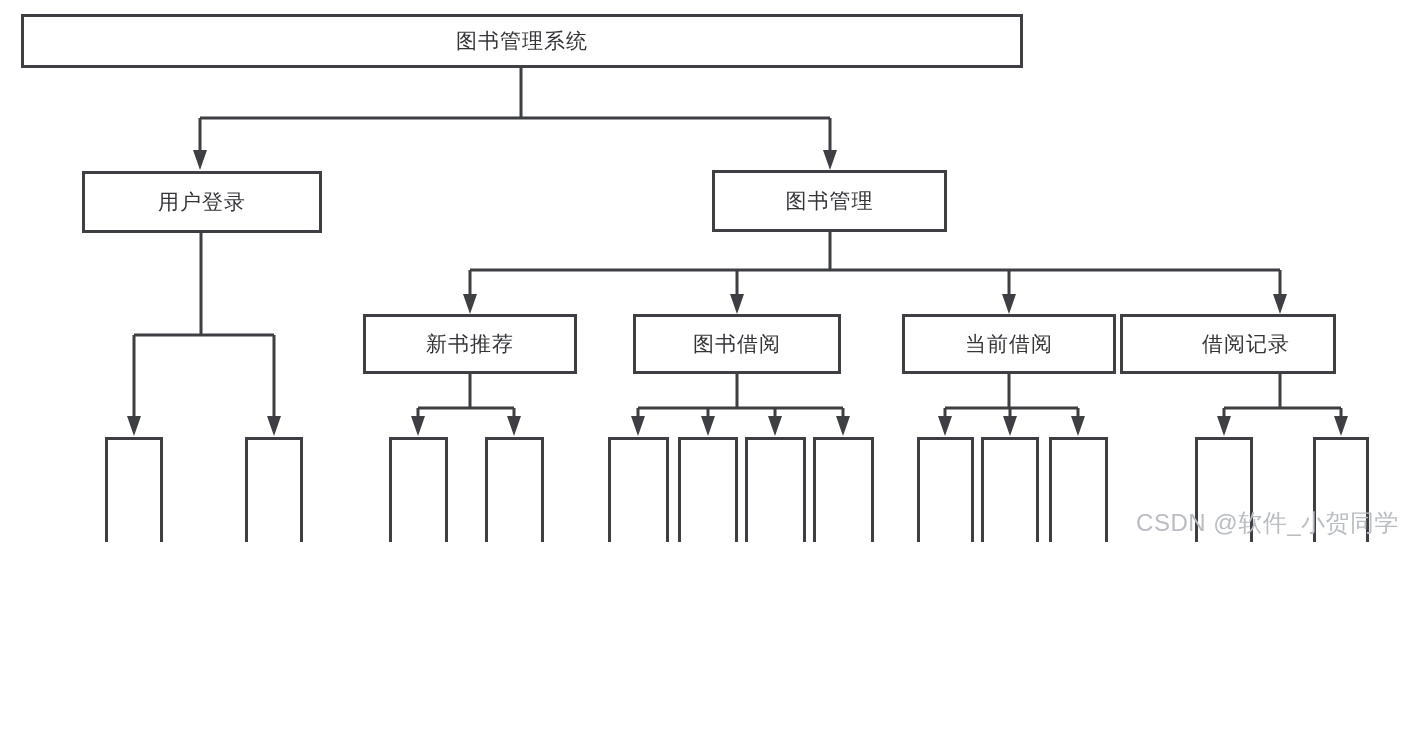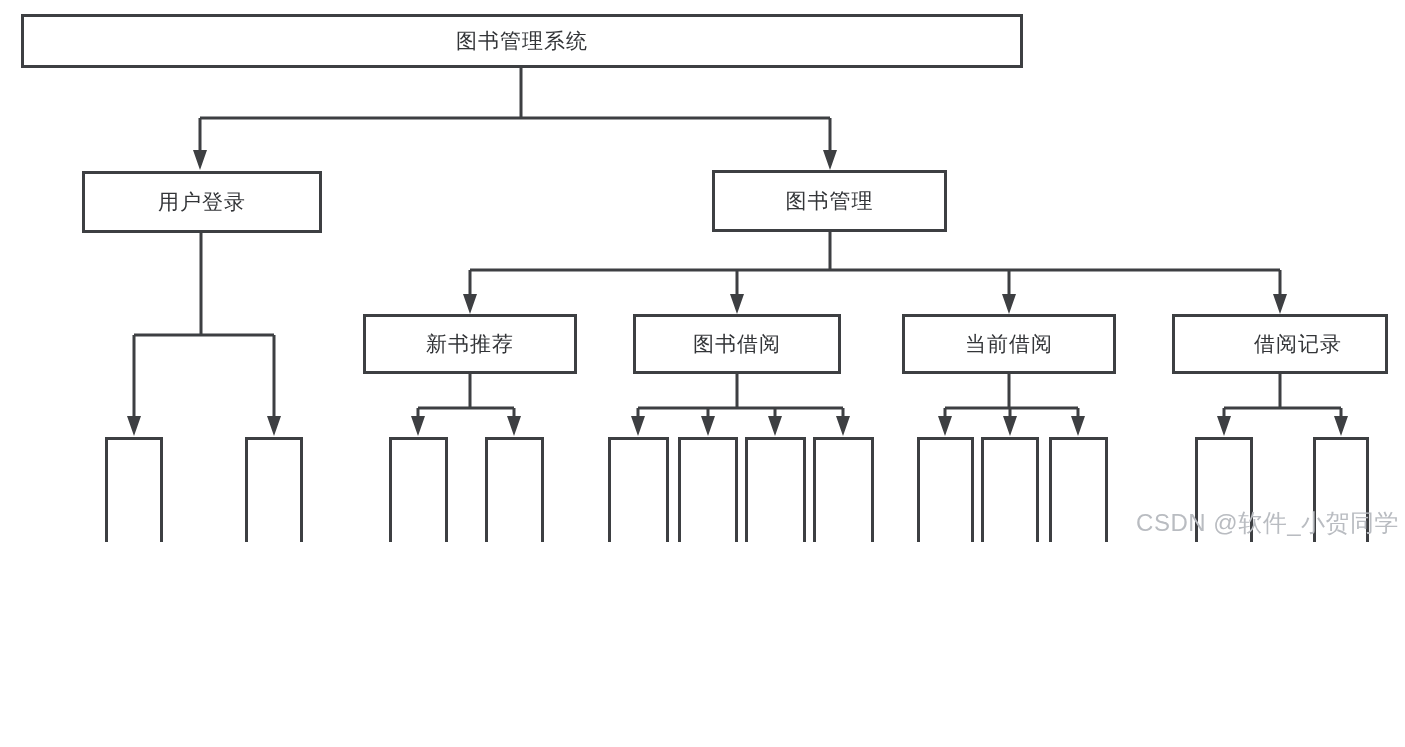--- a/index.html
+++ b/index.html
@@ -89,21 +89,21 @@
 
   <div class="node hnode" style="left:712px; top:170px; width:235px; height:62px;">
     <span class="label">图书管理</span>
   </div>
   <div class="node hnode" style="left:633px; top:314px; width:208px; height:60px;">
     <span class="label">图书借阅</span>
   </div>
   <div class="node hnode" style="left:902px; top:314px; width:214px; height:60px;">
     <span class="label">当前借阅</span>
   </div>
-  <div class="node hnode" style="left:1172px; top:314px; width:216px; height:60px;padding-left:36px;">
+  <div class="node hnode" style="left:1120px; top:314px; width:216px; height:60px;padding-left:36px;">
     <span class="label">借阅记录</span>
   </div>
 
   <div class="node vnode" style="left:105px; top:437px; width:58px; height:299px;">
     <span class="label">用户登录</span>
   </div>
   <div class="node vnode" style="left:245px; top:437px; width:58px; height:299px;">
     <span class="label">注销登录</span>
   </div>
 

